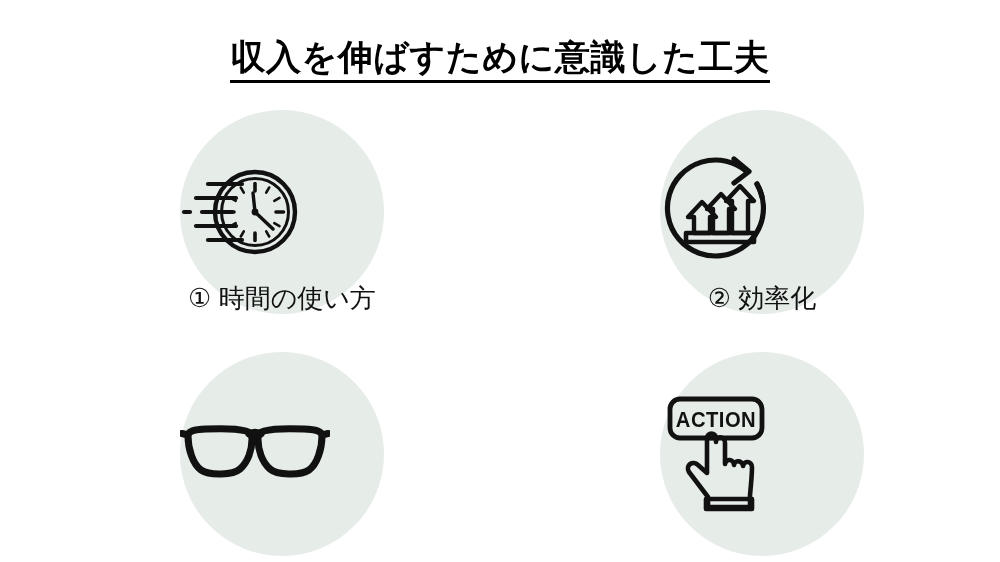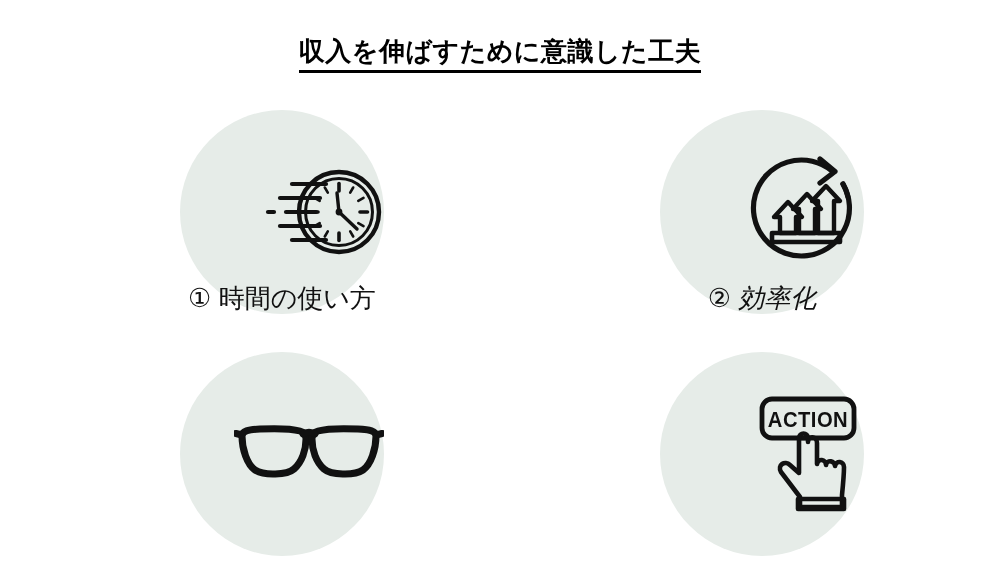--- a/index.html
+++ b/index.html
@@ -26,21 +26,21 @@
   
   .title-wrap {
     position: absolute;
     top: 36px;
     left: 0;
     width: 1000px;
     text-align: center;
   }
   .title {
     display: inline-block;
-    font-size: 26px;
+    font-size: 35px;
     font-weight: bold;
     line-height: 1.18;
     color: #000000;
     letter-spacing: 0.5px;
     padding-bottom: 3px;
     border-bottom: 3px solid #000000;
     white-space: nowrap;
   }
 
   
@@ -51,21 +51,21 @@
     width: 794px;
     height: 452px;
   }
 
   .cell {
     position: absolute;
     width: 330px;
     height: 226px;
   }
   .cell-0 { left: 117px;  top: 0px;   }
-  .cell-1 { left: 597px;  top: 0px; font-style: italic;   }
+  .cell-1 { left: 597px;  top: 0px;   }
   .cell-2 { left: 117px;  top: 242px; }
   .cell-3 { left: 597px;  top: 242px; }
 
   .disc {
     position: absolute;
     left: 63px;
     top: 0px;
     width: 204px;
     height: 204px;
     border-radius: 50%;
@@ -73,21 +73,21 @@
   }
 
   .icon-holder {
     position: absolute;
     left: 63px;
     top: 0px;
     width: 204px;
     height: 204px;
     display: flex;
     align-items: center;
-    justify-content: flex-end;
+    justify-content: flex-start;
   }
   .icon-holder svg {
     display: block;
   }
 
   .caption {
     position: absolute;
     left: 0;
     top: 172px;
     width: 330px;

